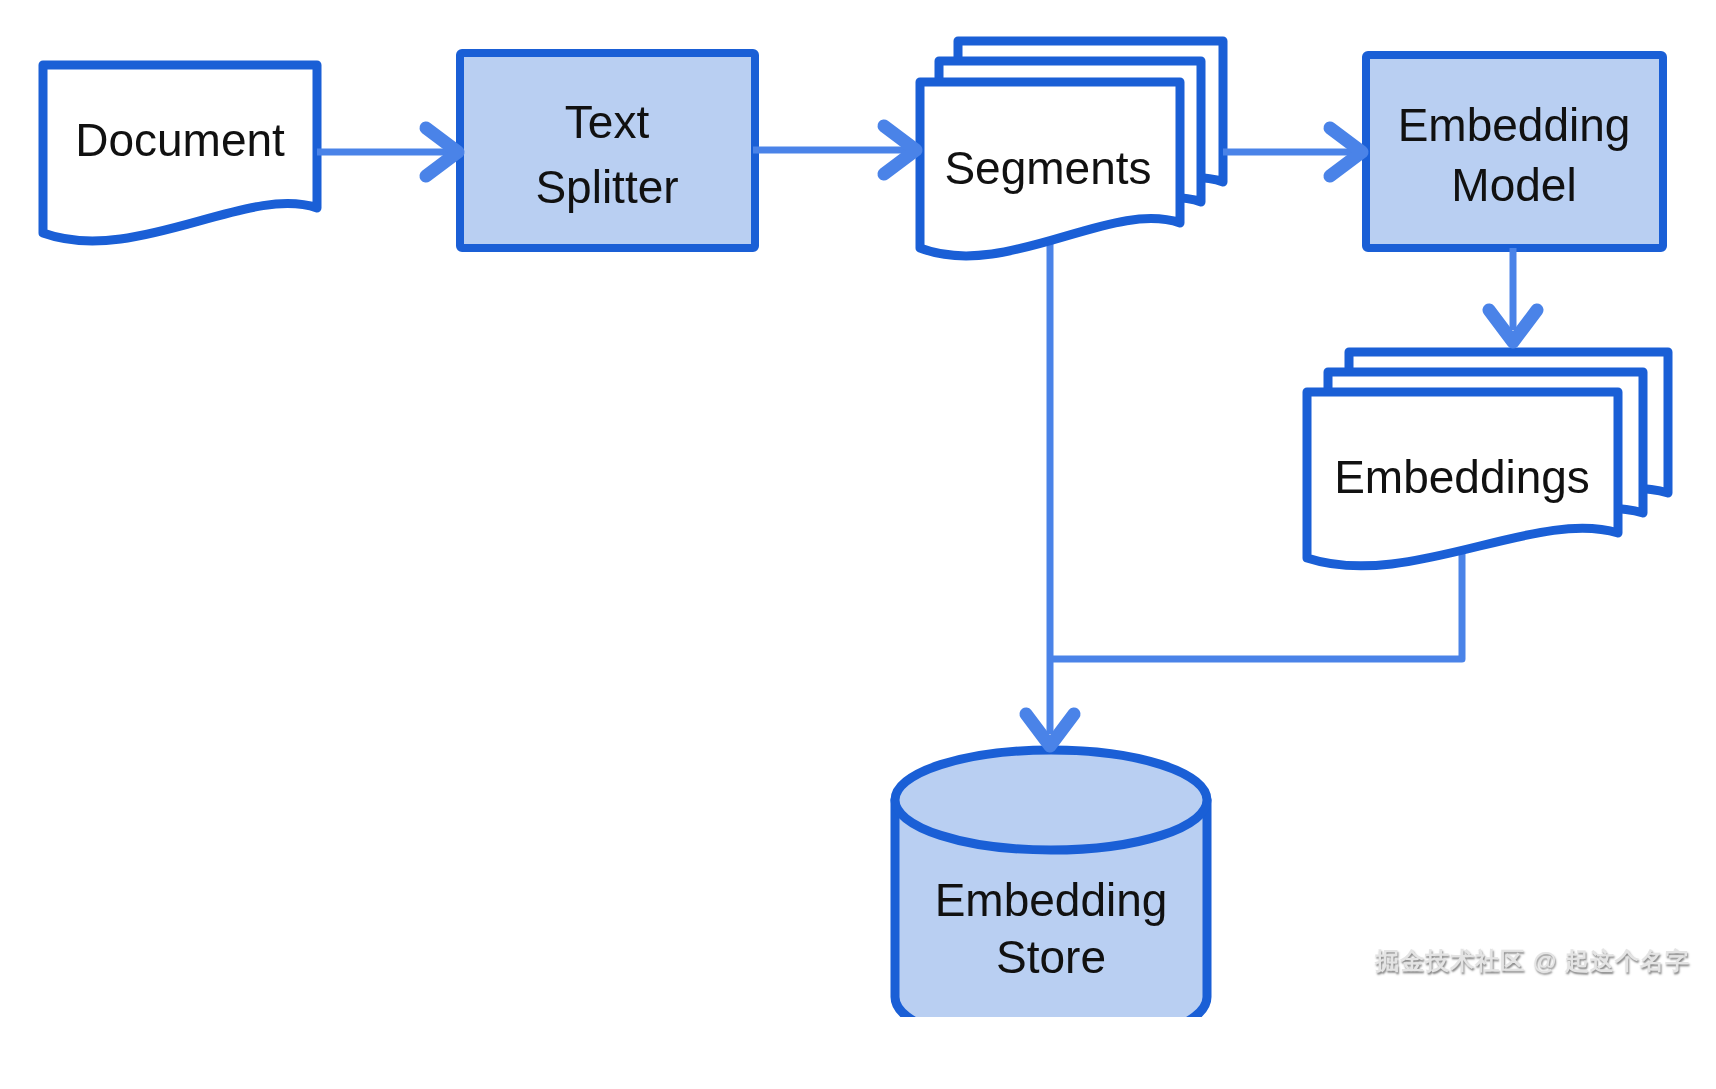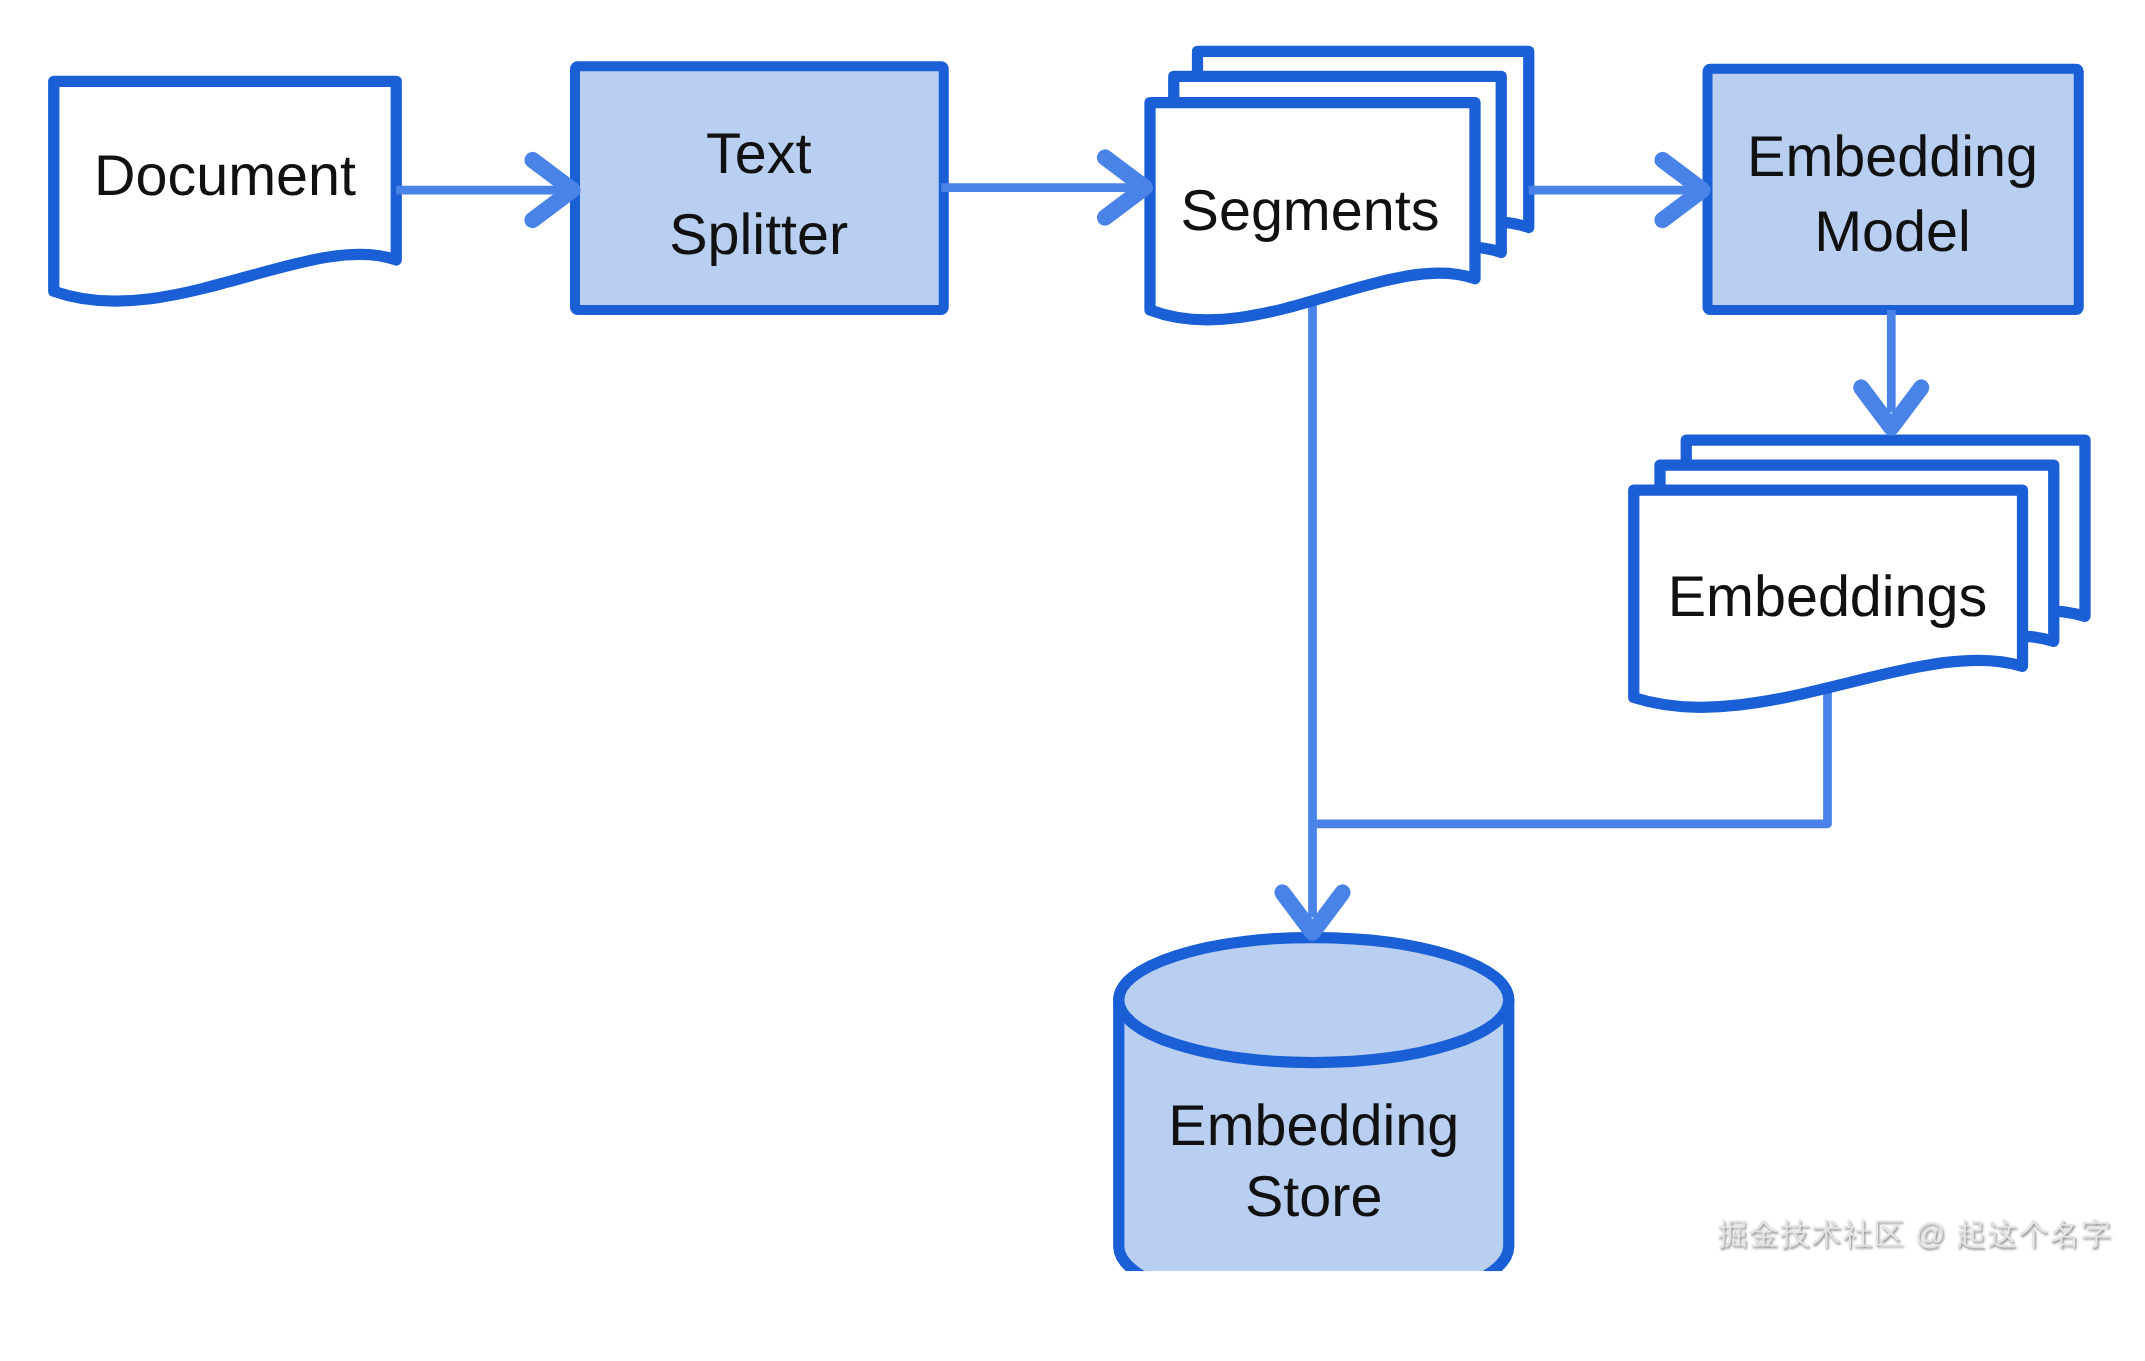--- a/index.html
+++ b/index.html
@@ -70,27 +70,28 @@
   }
   text.node-label {
     font-family: "Liberation Sans", sans-serif;
     font-size: 46px;
     fill: var(--label-text, #111111);
     text-anchor: middle;
   }
   .watermark {
     position: absolute;
     right: 26px;
-    bottom: 14px;
+    bottom: 40px;
     font-family: "Liberation Sans", sans-serif;
     font-size: 24px;
     letter-spacing: 1px;
     color: var(--watermark-text, #e4e4e4);
     text-shadow: 1px 2px 2px rgba(110,110,110,0.85), -1px -1px 1px rgba(255,255,255,0.9);
     user-select: none;
+    font-weight: bold;
   }
 </style>
 </head>
 <body>
 
 <div class="canvas">
   <svg class="diagram" viewBox="0 0 1716 1089">
 
     <g>
       <path class="shaft" d="M 1050,228 L 1050,734"></path>

